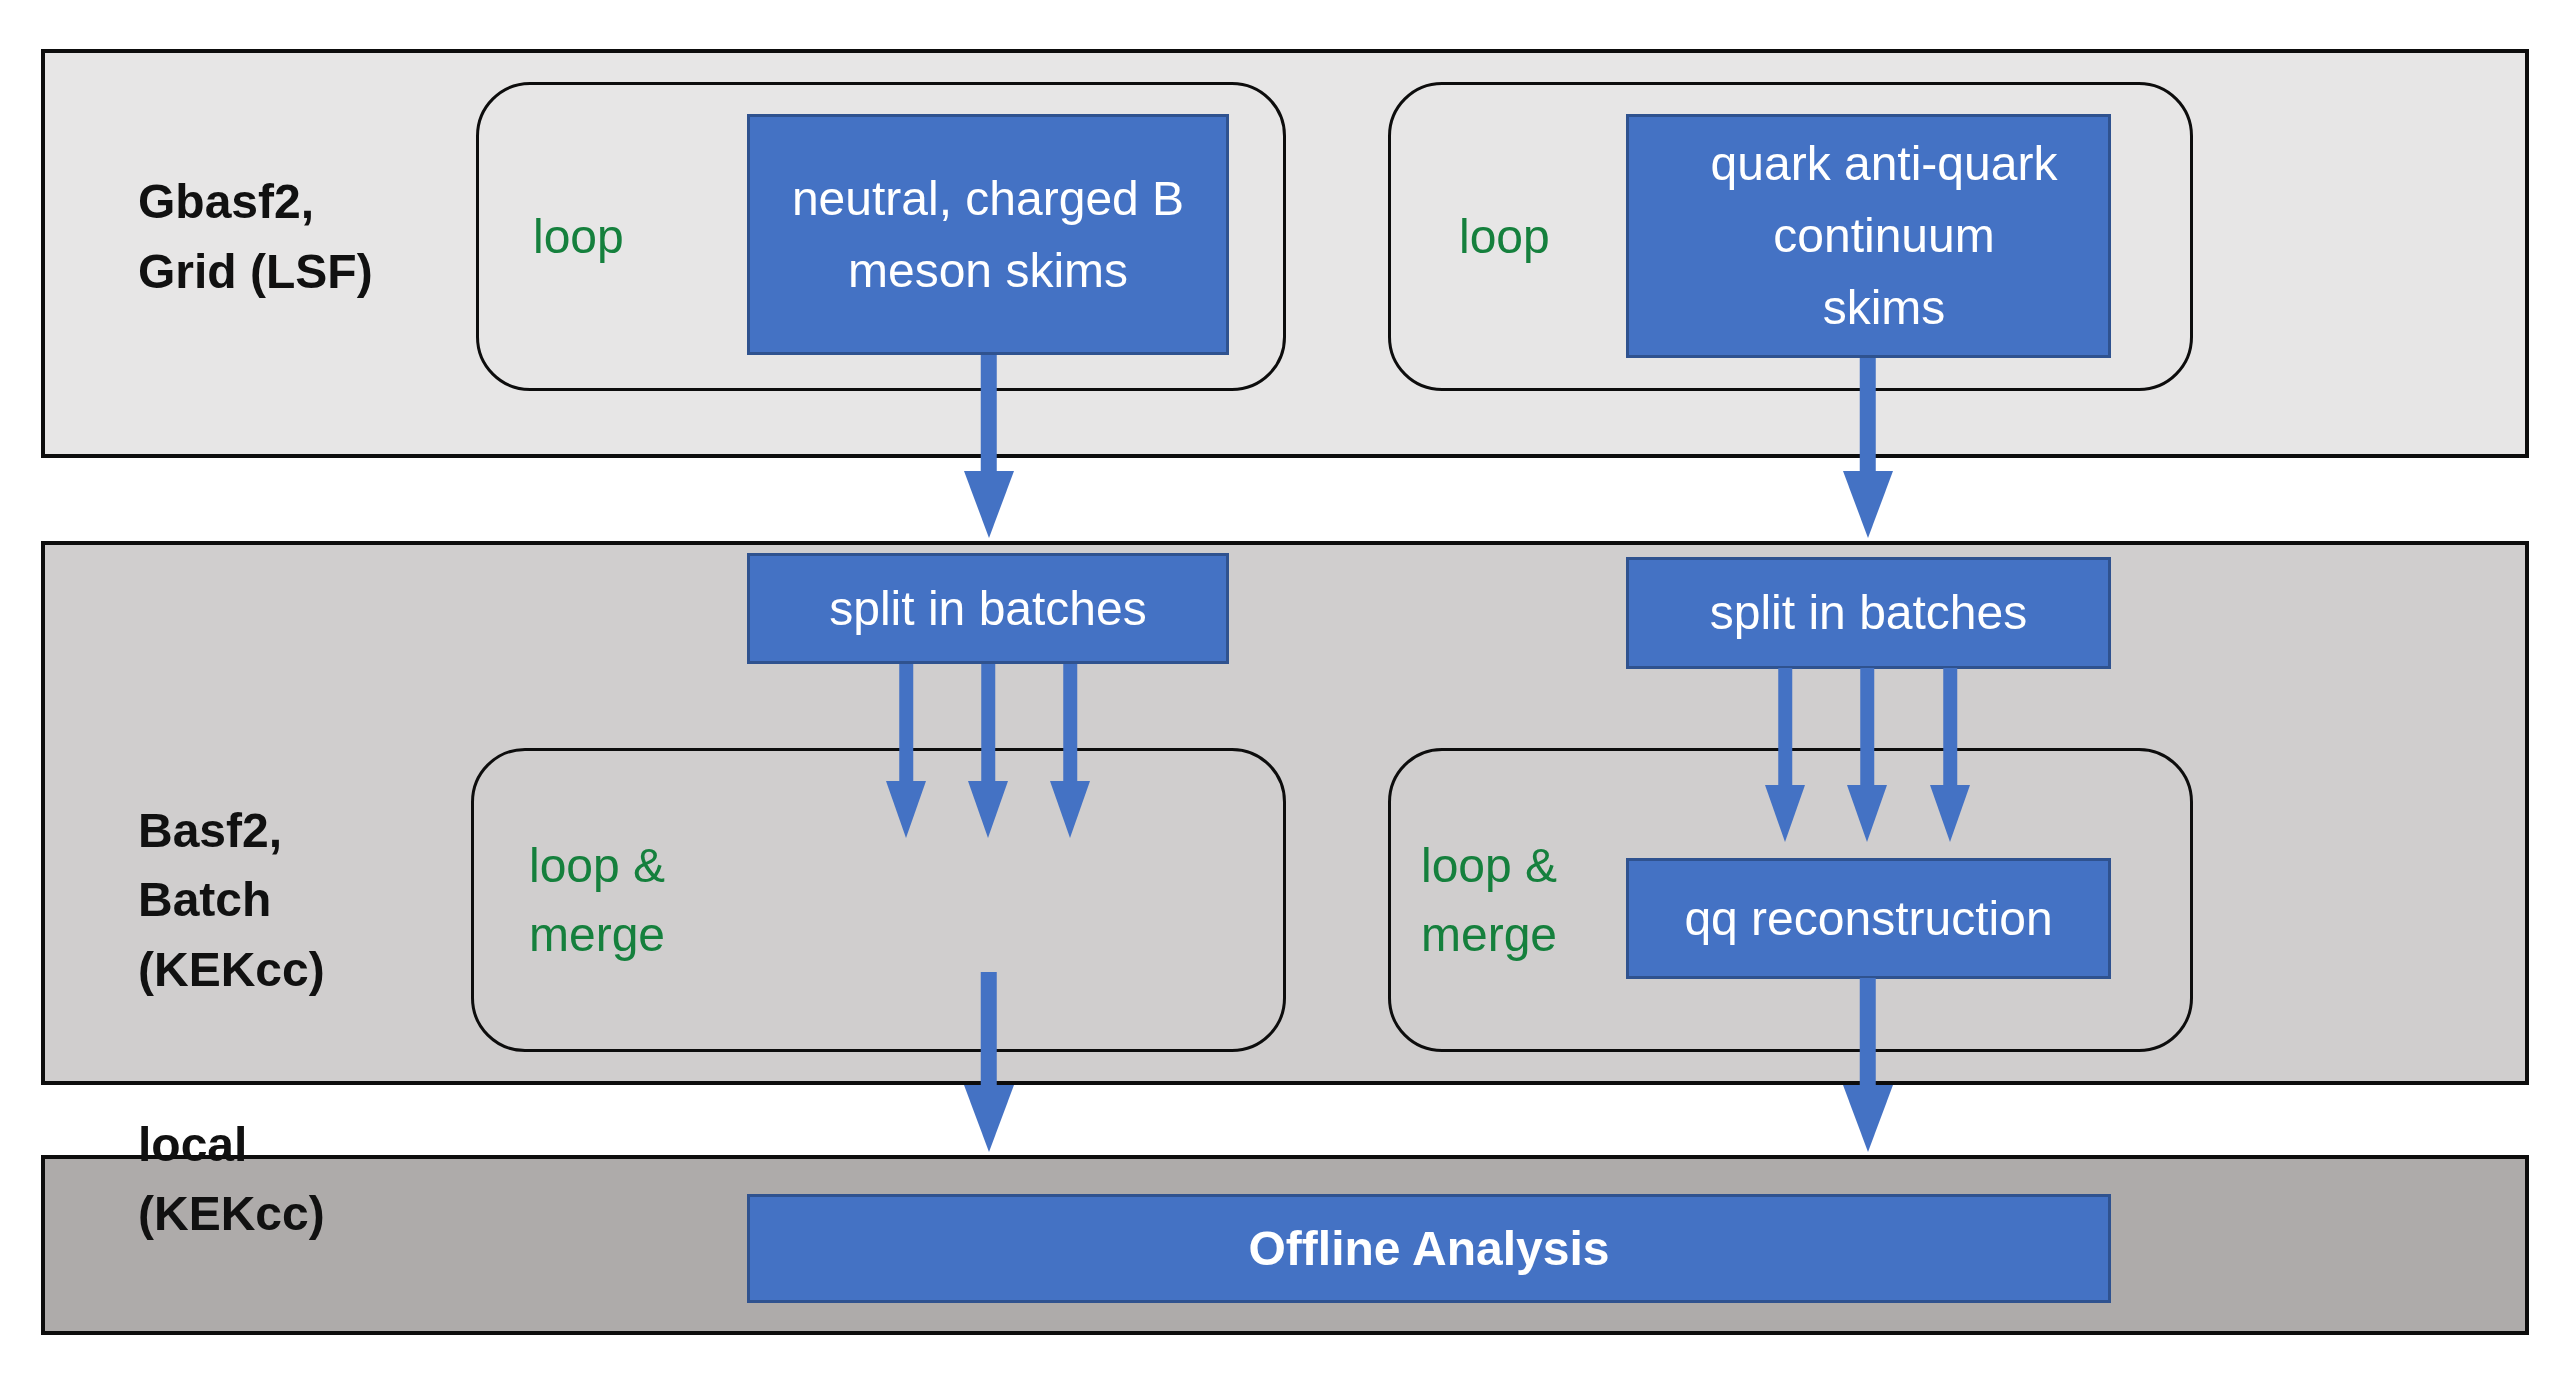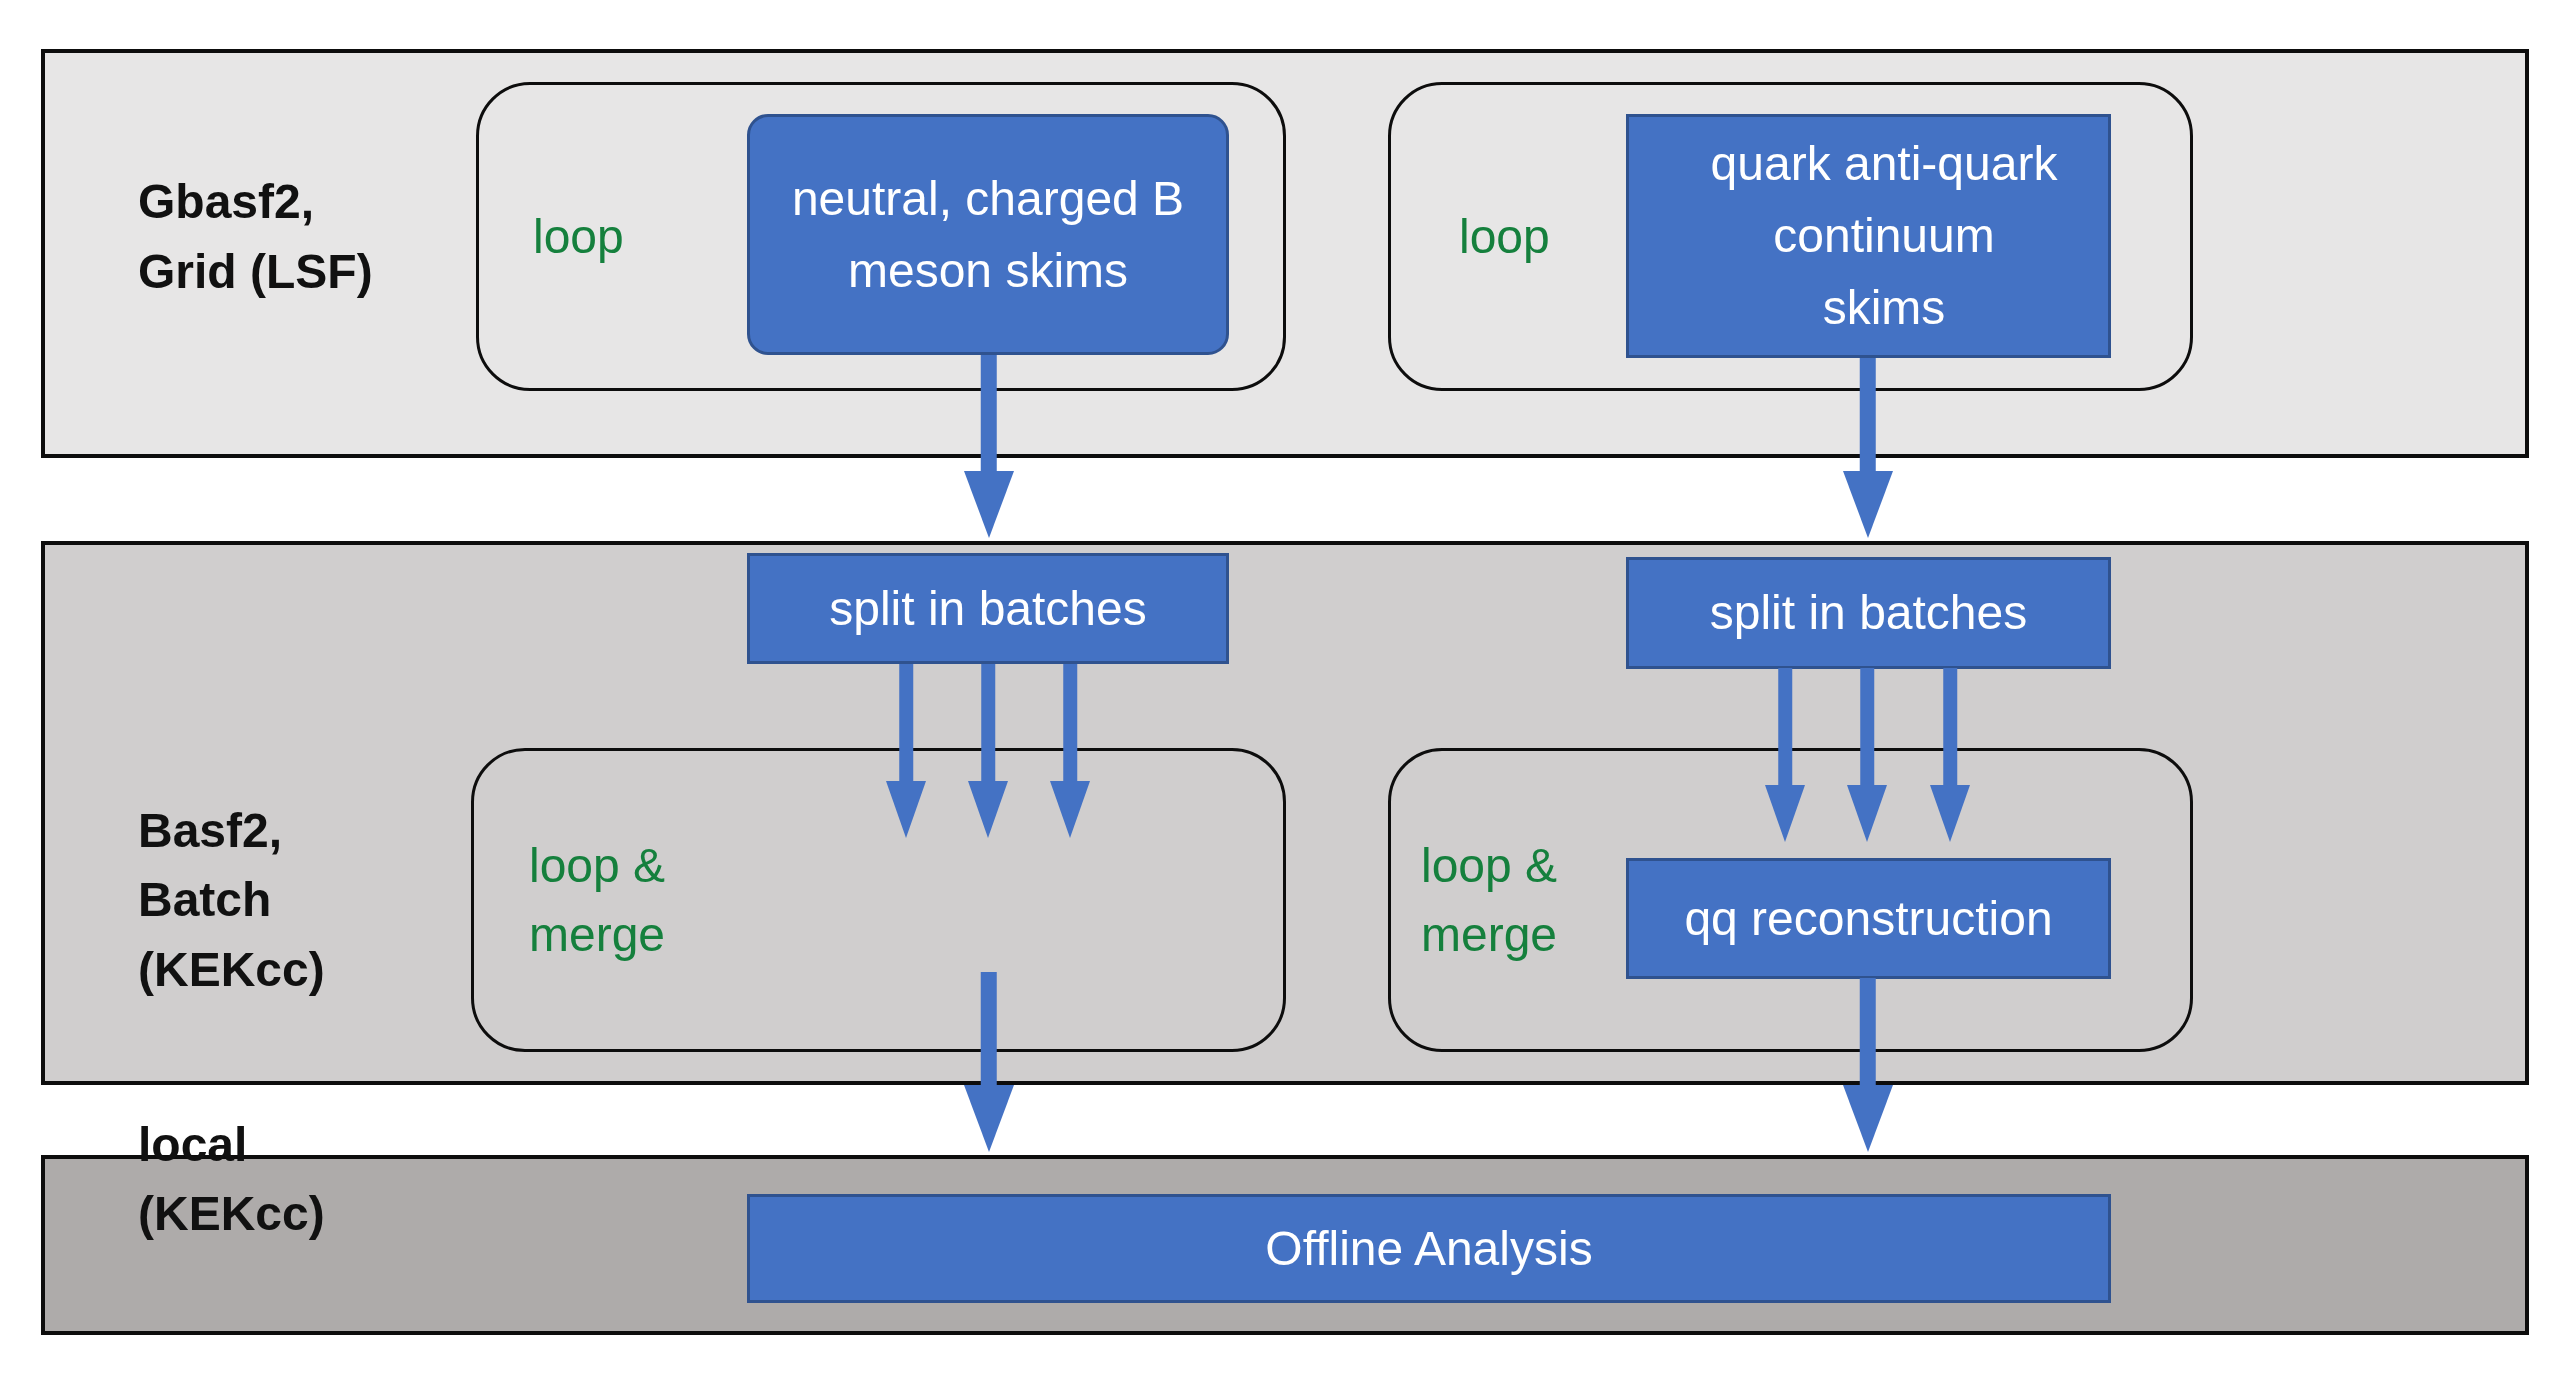--- a/index.html
+++ b/index.html
@@ -107,21 +107,21 @@
 (KEKcc)</div>
   <div class="band-label" style="top:1089px; height:180px;">local
 (KEKcc)</div>
 
   <div class="loopbox" style="left:476px; top:82px; width:810px; height:309px;"></div>
   <div class="loop-label" style="left:533px; top:82px; height:309px;">loop</div>
 
   <div class="loopbox" style="left:1388px; top:82px; width:805px; height:309px;"></div>
   <div class="loop-label" style="left:1459px; top:82px; height:309px;">loop</div>
 
-  <div class="bluebox" style="left:747px; top:114px; width:482px; height:241px;border-radius:21px;">neutral, charged B
+  <div class="bluebox" style="left:747px; top:114px; width:482px; height:241px;">neutral, charged B
 meson skims</div>
   <div class="bluebox" style="left:1626px; top:114px; width:485px; height:244px;padding-left:31px;">quark anti-quark
 continuum
 skims</div>
 
   <div class="arrow big" style="left:964px; top:355px; width:49px; height:186px;">
       <div class="stem"></div>
       <div class="head"></div>
     </div>
   <div class="arrow big" style="left:1843px; top:358px; width:49px; height:183px;">
@@ -170,16 +170,16 @@
 
   <div class="arrow big" style="left:964px; top:972px; width:49px; height:183px;">
       <div class="stem"></div>
       <div class="head"></div>
     </div>
   <div class="arrow big" style="left:1843px; top:978px; width:49px; height:177px;">
       <div class="stem"></div>
       <div class="head"></div>
     </div>
 
-  <div class="bluebox" style="left:747px; top:1194px; width:1364px; height:109px;">Offline Analysis</div>
+  <div class="bluebox" style="left:747px; top:1194px; width:1364px; height:109px;font-weight:bold;">Offline Analysis</div>
 
 </div>
 
 
 </body></html>

